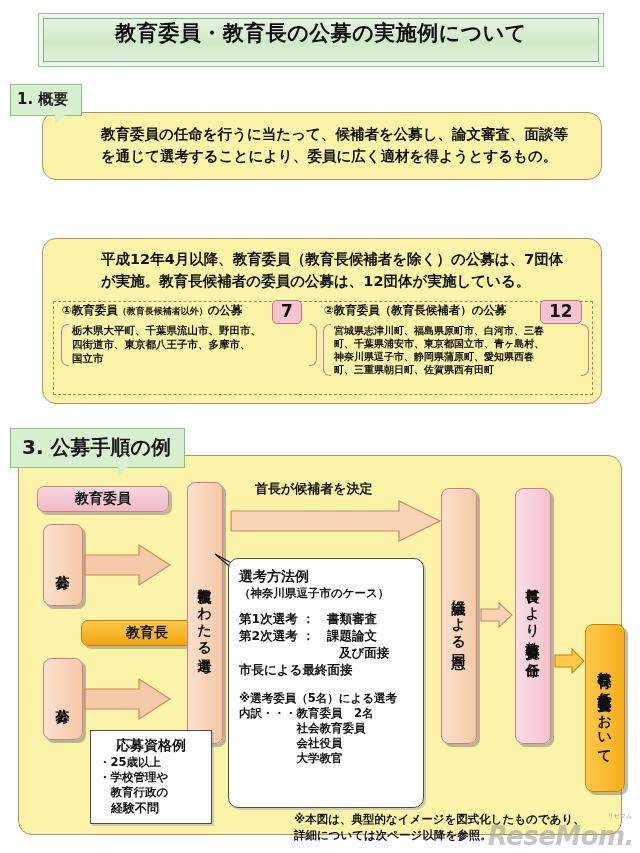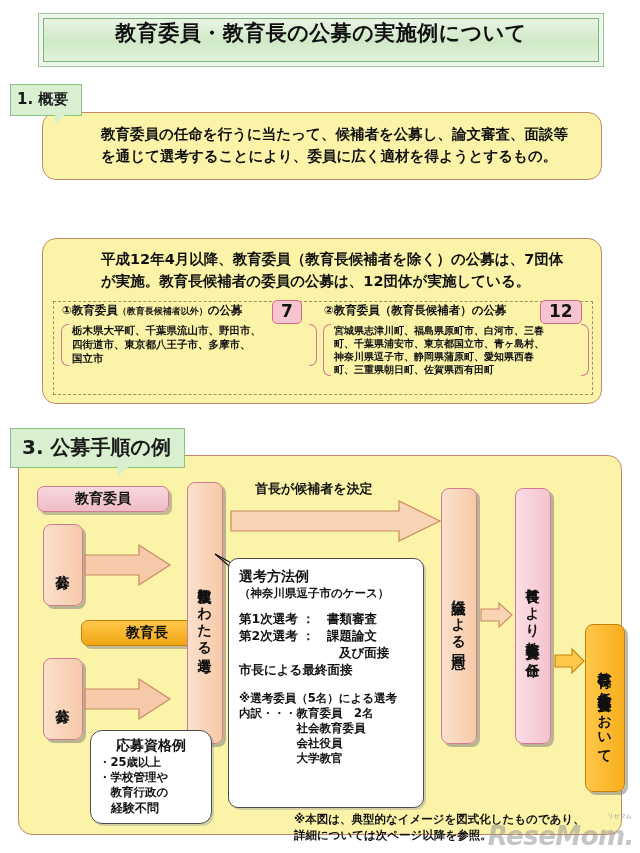--- a/index.html
+++ b/index.html
@@ -151,21 +151,21 @@
     position: absolute; background: #ffffff; border: 1px solid #4d4d4d;
     border-radius: 10px;
     font-size: 12.5px; color: #111; font-weight: bold;
     box-shadow: 2px 2px 0 rgba(150,150,150,0.4);
   }
   .callout .hd { font-size: 14px; font-weight: bold; }
   .callout .sub { font-size: 11.5px; font-weight: bold; }
   .callout .row { white-space: nowrap; }
 
   #callout-method { left: 228px; top: 558px; width: 196px; height: 250px; padding: 9px 10px; }
-  #callout-qual   { left: 90px;  top: 730px; width: 122px; height: 94px;  padding: 6px 8px; border-radius: 12px; }
+  #callout-qual   { left: 90px;  top: 730px; width: 122px; height: 94px;  padding: 6px 8px; border-radius: 0; }
 
   .footnote {
     position: absolute; left: 294px; top: 812px;
     font-size: 11.5px; font-weight: bold; color: #111; line-height: 1.35;
     white-space: nowrap; z-index: 9;
   }
 
   .watermark {
     position: absolute; right: 6px; bottom: 2px;
     font-size: 26px; font-weight: bold; font-style: italic;

